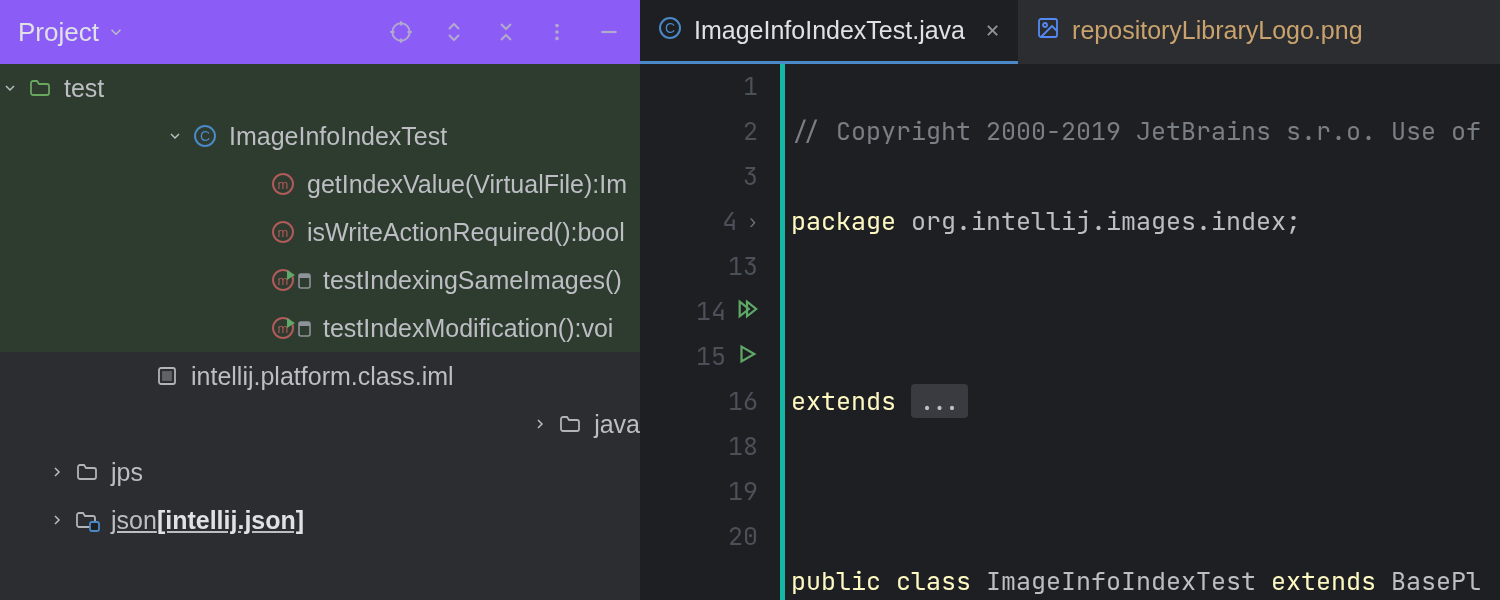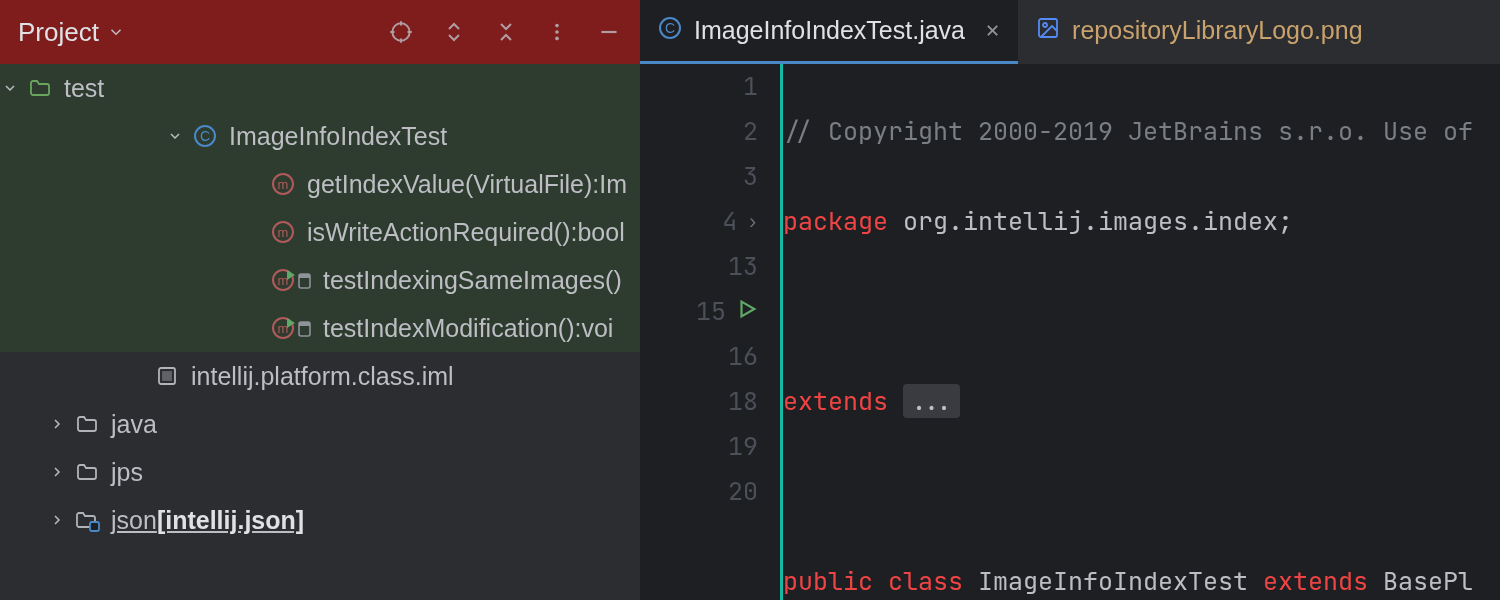--- a/index.html
+++ b/index.html
@@ -17,21 +17,21 @@
     height: 100%;
     background: #2b2d30;
     display: flex;
     flex-direction: column;
   }
   .sidebar-header {
     height: 64px;
     display: flex;
     align-items: center;
     padding: 0 18px;
-    background: #7f1d1d;
+    background: #8b5cf6;
   }
   .sidebar-title {
     font-size: 26px;
     font-weight: 500;
     color: #dfe1e5;
     display: flex;
     align-items: center;
     gap: 8px;
     cursor: pointer;
   }
@@ -131,26 +131,26 @@
     gap: 10px;
     padding-right: 10px;
   }
   .gutter .run-tri { color: #5fa868; }
   .gutter .fold { color: #6e737b; font-size: 18px; }
   .code {
     flex: 1;
     white-space: pre;
     color: #bcbec4;
     overflow: hidden;
-    border-left: 3px solid #14b8a6;
-    padding-left: 0;
+    border-left: 5px solid #14b8a6;
+    padding-left: 6px;
   }
   .code-row { height: 45px; }
   .comment { color: #7a7e85; }
-  .kw { color: #ef4444; }
+  .kw { color: #fef9c3; }
   .folded {
     background: #393b40;
     border-radius: 4px;
     padding: 0 6px;
   }
 </style>
 </head>
 <body>
 
 <div class="sidebar">
@@ -264,21 +264,21 @@
       <div class="tree-row" style="padding-left: 127px;">
         <span class="arrow"></span>
         <span class="icon-slot">
           <svg width="24" height="24" viewBox="0 0 24 24" fill="none" stroke="#b0b3b8" stroke-width="1.8">
             <rect x="4" y="4" width="16" height="16" rx="2"></rect>
             <rect x="8" y="8" width="8" height="8" fill="#b0b3b8" opacity="0.4"></rect>
           </svg>
         </span>
         <span>intellij.platform.class.iml</span>
       </div>
-      <div class="tree-row" style="padding-left: 47px;">
+      <div class="tree-row" style="padding-left: 47px; justify-content: flex-end;">
         <span class="arrow">
           <svg width="16" height="16" viewBox="0 0 24 24" fill="none" stroke="#bcbec4" stroke-width="2.2">
             <polyline points="9 6 15 12 9 18"></polyline>
           </svg>
         </span>
         <span class="icon-slot">
           <svg width="24" height="24" viewBox="0 0 24 24" fill="none" stroke="#b0b3b8" stroke-width="1.8">
             <path d="M3 7a2 2 0 0 1 2-2h4l2 3h8a2 2 0 0 1 2 2v7a2 2 0 0 1-2 2H5a2 2 0 0 1-2-2z"></path>
           </svg>
         </span>
@@ -346,20 +346,27 @@
           <span>3</span>
         </div>
         <div class="gutter-row">
           <span>4</span>
           <span class="fold">›</span>
         </div>
         <div class="gutter-row">
           <span>13</span>
         </div>
         <div class="gutter-row">
+          <span>14</span>
+          <span class="run-tri"><svg width="22" height="22" viewBox="0 0 24 24" fill="none" stroke="#5fa868" stroke-width="2.4">
+              <polygon points="4,4 14,12 4,20"></polygon>
+              <polygon points="12,4 22,12 12,20"></polygon>
+            </svg></span>
+        </div>
+        <div class="gutter-row">
           <span>15</span>
           <span class="run-tri"><svg width="22" height="22" viewBox="0 0 24 24" fill="none" stroke="#5fa868" stroke-width="2.4">
               <polygon points="6,4 20,12 6,20"></polygon>
             </svg></span>
         </div>
         <div class="gutter-row">
           <span>16</span>
         </div>
         <div class="gutter-row">
           <span>18</span>

